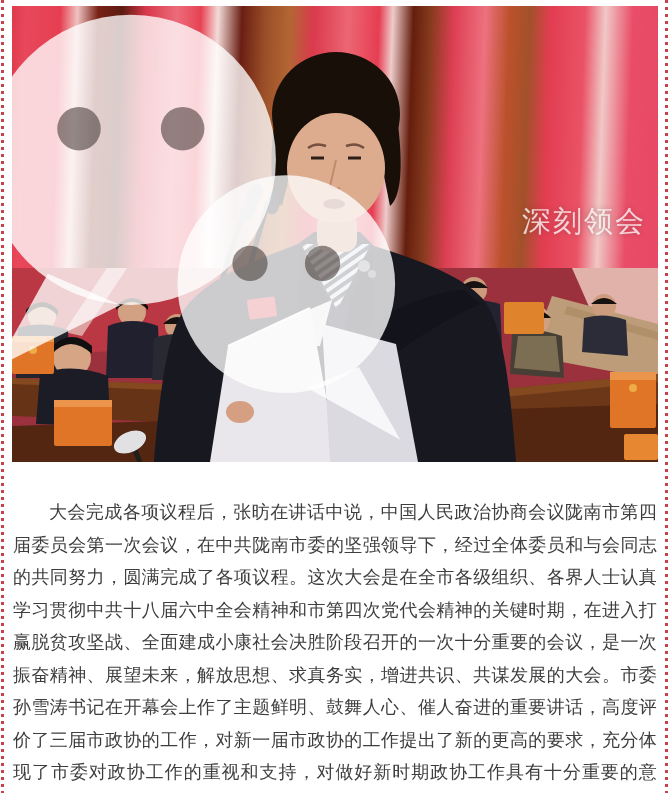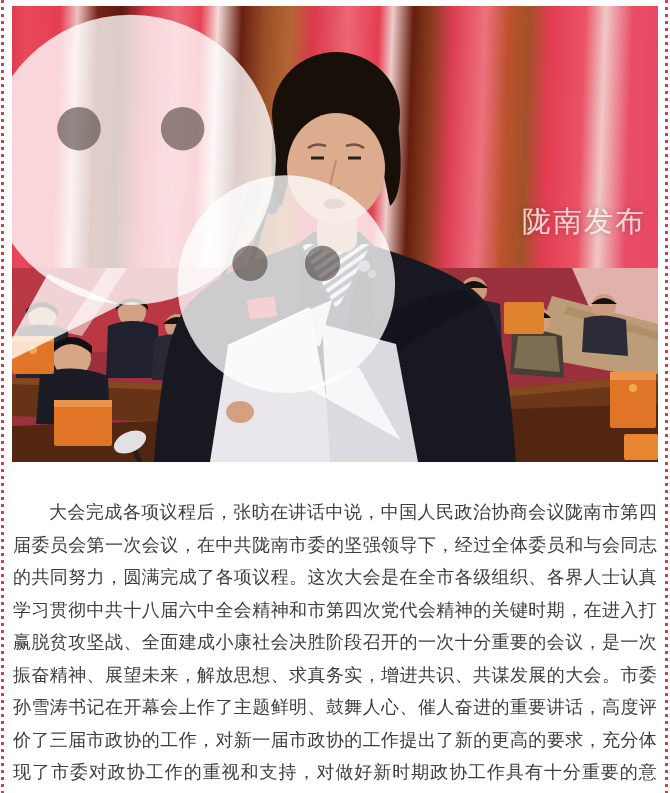--- a/index.html
+++ b/index.html
@@ -215,17 +215,17 @@
     <svg width="46" height="44" viewBox="0 0 46 44">
       <circle cx="17" cy="16" r="14" fill="rgba(255,255,255,0.78)"></circle>
       <polygon points="9,27 4,36 16,30" fill="rgba(255,255,255,0.78)"></polygon>
       <circle cx="12" cy="13" r="2.1" fill="rgba(60,50,45,0.55)"></circle>
       <circle cx="22" cy="13" r="2.1" fill="rgba(60,50,45,0.55)"></circle>
       <circle cx="32" cy="28" r="10.5" fill="rgba(255,255,255,0.78)"></circle>
       <polygon points="39,36 43,43 34,38" fill="rgba(255,255,255,0.78)"></polygon>
       <circle cx="28.5" cy="26" r="1.7" fill="rgba(60,50,45,0.55)"></circle>
       <circle cx="35.5" cy="26" r="1.7" fill="rgba(60,50,45,0.55)"></circle>
     </svg>
-    <span class="wm-text">陇南发布</span>
+    <span class="wm-text">深刻领会</span>
   </div>
 </div>
 
 <p class="article-text">大会完成各项议程后，张昉在讲话中说，中国人民政治协商会议陇南市第四届委员会第一次会议，在中共陇南市委的坚强领导下，经过全体委员和与会同志的共同努力，圆满完成了各项议程。这次大会是在全市各级组织、各界人士认真学习贯彻中共十八届六中全会精神和市第四次党代会精神的关键时期，在进入打赢脱贫攻坚战、全面建成小康社会决胜阶段召开的一次十分重要的会议，是一次振奋精神、展望未来，解放思想、求真务实，增进共识、共谋发展的大会。市委孙雪涛书记在开幕会上作了主题鲜明、鼓舞人心、催人奋进的重要讲话，高度评价了三届市政协的工作，对新一届市政协的工作提出了新的更高的要求，充分体现了市委对政协工作的重视和支持，对做好新时期政协工作具有十分重要的意义，我们要认真学习、深刻领会、准确把握、全面贯彻落实。</p>
 
 </body></html>

